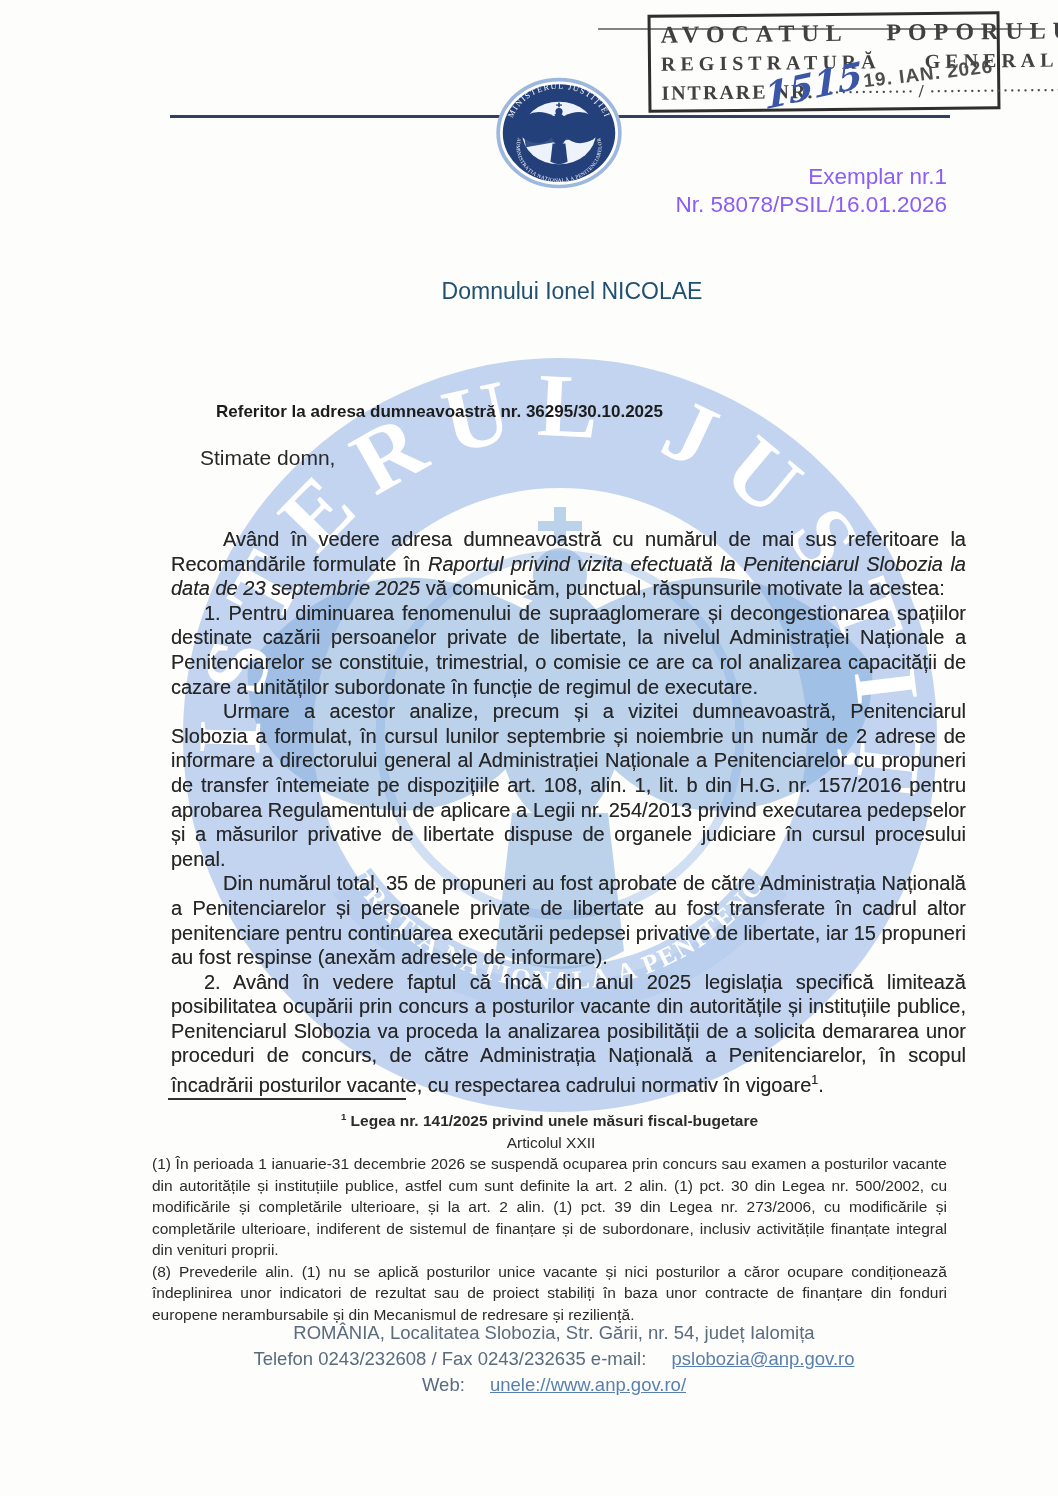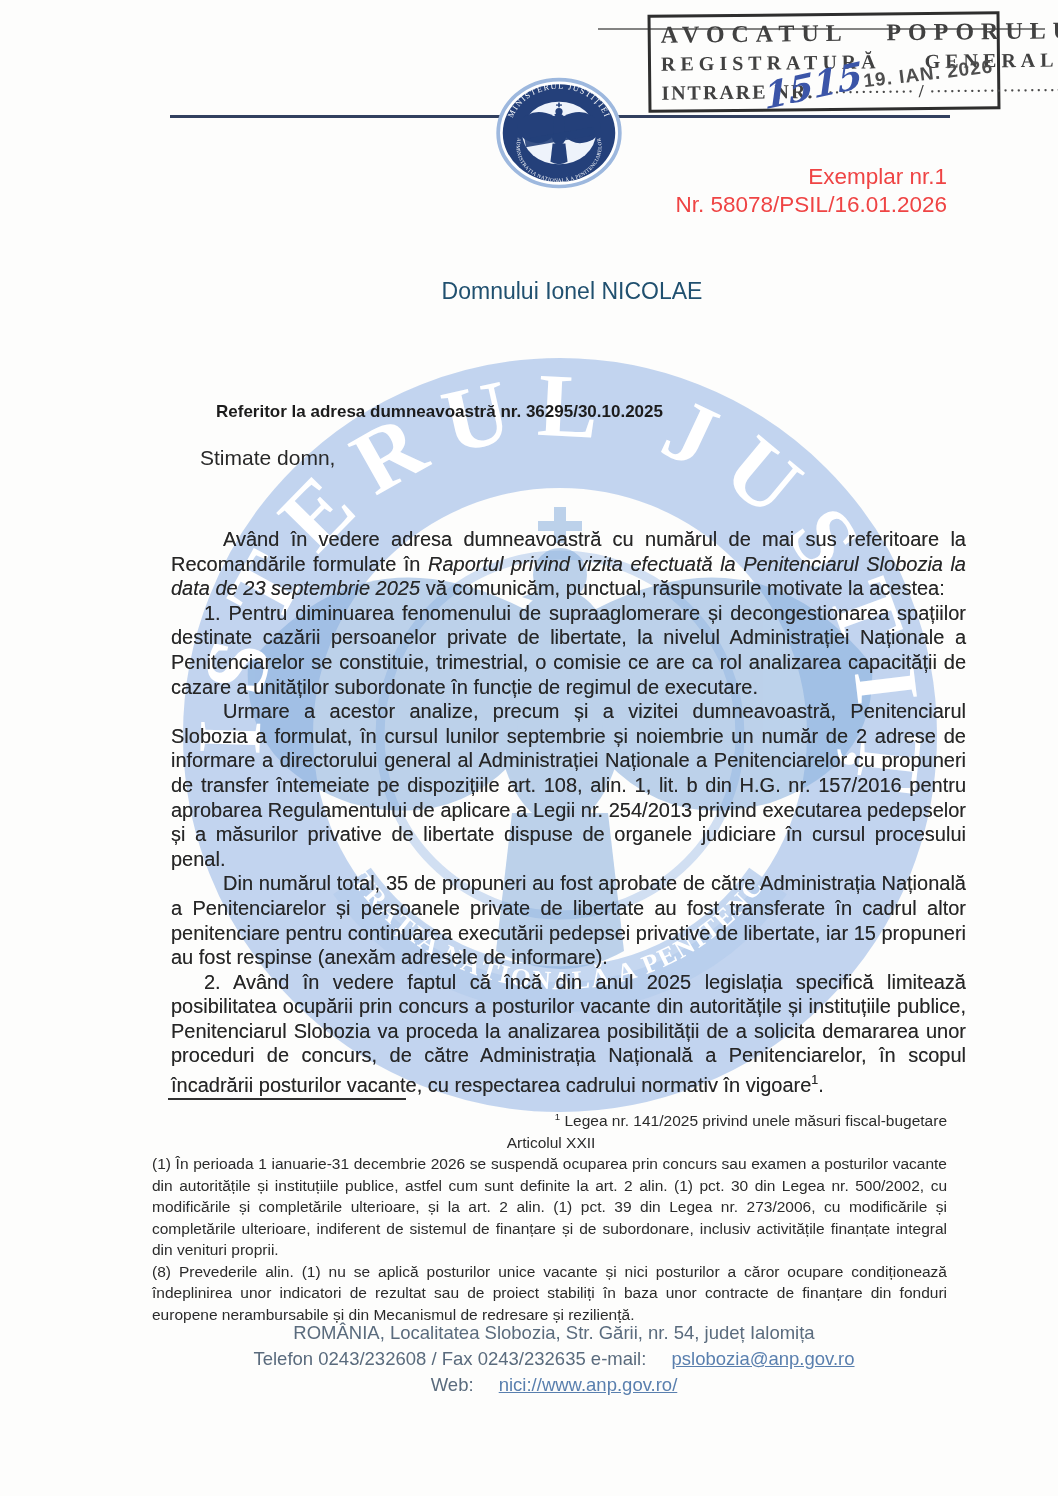--- a/index.html
+++ b/index.html
@@ -26,39 +26,39 @@
     z-index:4;font-weight:bold;
   }
   .date-stamp{
     position:absolute;right:4px;top:48px;transform:rotate(-6deg);
     font-family:"Liberation Sans",sans-serif;font-weight:bold;font-size:19px;
     color:#4e4e4e;letter-spacing:1px;white-space:nowrap;
   }
   
   .header-rule{position:absolute;left:170px;top:115px;width:780px;height:3px;background:#32405f;z-index:1;}
   .logo-seal{position:absolute;left:492px;top:74px;z-index:5;}
-  .exemplar-block{position:absolute;right:111px;top:163px;text-align:right;font-size:22.5px;color:#ef4444;line-height:28px;z-index:2;}
+  .exemplar-block{position:absolute;right:111px;top:163px;text-align:right;font-size:22.5px;color:#8b5cf6;line-height:28px;z-index:2;}
   
   .recipient{position:absolute;left:192px;top:276px;width:760px;text-align:center;
     color:#20506f;font-weight:normal;font-size:23px;line-height:31px;z-index:2;}
   .subject{position:absolute;left:216px;top:402px;font-weight:bold;font-size:17px;color:#1c1c1c;z-index:2;}
   .salutation{position:absolute;left:200px;top:446px;font-size:21px;z-index:2;}
   
   .bodytext{position:absolute;left:152px;top:527px;width:795px;font-size:20px;line-height:24.6px;
     text-align:justify;color:#262626;z-index:2;text-shadow:0 0 .4px rgba(20,20,20,.45);margin-left:19px;}
   .bodytext p{margin:0;}
   .ind-big{text-indent:52px;}
   .ind-num{text-indent:33px;}
   .it{font-style:italic;}
   
   .fn-rule{position:absolute;left:168px;top:1098px;width:238px;height:2px;background:#303030;z-index:2;}
   .footnote{position:absolute;left:152px;top:1106px;width:795px;font-size:15.5px;line-height:21.5px;
     color:#2b2b2b;z-index:2;text-align:justify;}
   .footnote p{margin:0;}
-  .fn-title{font-weight:normal;text-align:right;}
+  .fn-title{font-weight:bold;text-align:center;}
   .fn-article{text-align:center;padding-left:3px;}
   
   .pagefooter{position:absolute;left:0;top:1320px;width:1108px;text-align:center;font-size:18.5px;
     color:#5a6b7d;line-height:26px;z-index:2;}
   .pagefooter .lnk{color:#597fae;text-decoration:underline;padding-left:20px;}
   sup{font-size:.62em;}
   
   .watermark{position:absolute;left:155px;top:330px;z-index:0;}
 </style>
 </head>
@@ -152,16 +152,16 @@
   <div class="footnote">
     <p class="fn-title"><sup>1</sup><span> Legea nr. 141/2025 privind unele măsuri fiscal-bugetare</span></p>
     <p class="fn-article">Articolul XXII</p>
     <p>(1) În perioada 1 ianuarie-31 decembrie 2026 se suspendă ocuparea prin concurs sau examen a posturilor vacante din autoritățile și instituțiile publice, astfel cum sunt definite la art. 2 alin. (1) pct. 30 din Legea nr. 500/2002, cu modificările și completările ulterioare, și la art. 2 alin. (1) pct. 39 din Legea nr. 273/2006, cu modificările și completările ulterioare, indiferent de sistemul de finanțare și de subordonare, inclusiv activitățile finanțate integral din venituri proprii.</p>
     <p>(8) Prevederile alin. (1) nu se aplică posturilor unice vacante și nici posturilor a căror ocupare condiționează îndeplinirea unor indicatori de rezultat sau de proiect stabiliți în baza unor contracte de finanțare din fonduri europene nerambursabile și din Mecanismul de redresare și reziliență.</p>
   </div>
 
   <div class="pagefooter">
     <div>ROMÂNIA, Localitatea Slobozia, Str. Gării, nr. 54, județ Ialomița</div>
     <div><span>Telefon 0243/232608 / Fax  0243/232635  e-mail: </span><a class="lnk" href="#">pslobozia@anp.gov.ro</a></div>
-    <div><span>Web: </span><a class="lnk" href="#">nici://www.anp.gov.ro/</a></div>
+    <div><span>Web: </span><a class="lnk" href="#">unele://www.anp.gov.ro/</a></div>
   </div>
 
 </div>
 
 </body></html>

